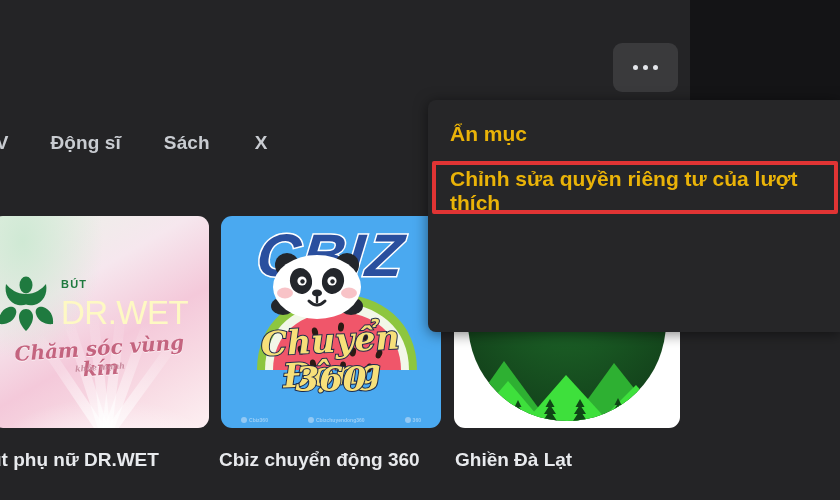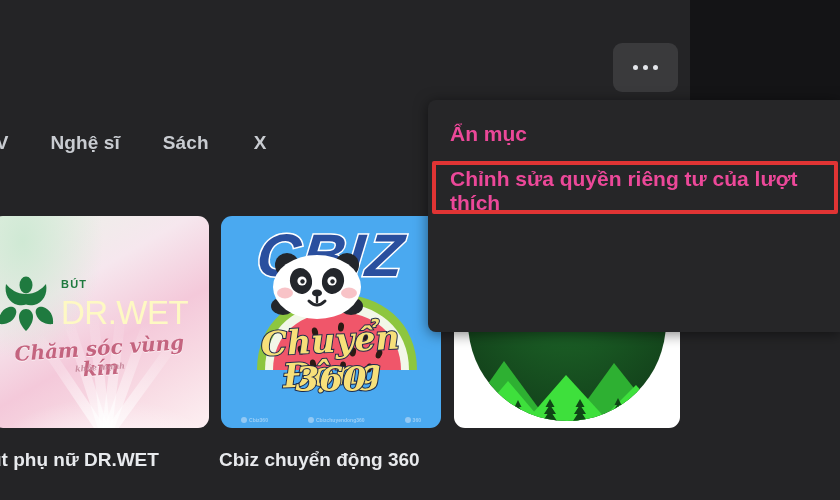--- a/index.html
+++ b/index.html
@@ -90,21 +90,21 @@
     overflow: hidden;
   }
   .menu-item {
     position: absolute;
     left: 0;
     width: 412px;
     display: flex;
     align-items: center;
     padding-left: 22px;
     box-sizing: border-box;
-    color: #ec4899;
+    color: #eab308;
     cursor: pointer;
   }
   .menu-item-1 {
     top: 9px;
     height: 50px;
     font-size: 21px;
     font-weight: 600;
   }
   .menu-item-2 {
     top: 66px;
@@ -371,21 +371,21 @@
   <div class="topright-dark"></div>
 
   <div class="more-btn">
     <span class="dot"></span>
     <span class="dot"></span>
     <span class="dot"></span>
   </div>
 
   <div class="nav-row">
     <div class="nav-tab t0">TV</div>
-    <div class="nav-tab t1">Nghệ sĩ</div>
+    <div class="nav-tab t1">Động sĩ</div>
     <div class="nav-tab t2">Sách</div>
     <div class="nav-tab t4">X</div>
   </div>
 
   <div class="card card-1">
     <div class="drwet-bg">
       <div class="drwet-ray" style="transform:rotate(-34deg)"></div>
       <div class="drwet-ray" style="transform:rotate(-18deg)"></div>
       <div class="drwet-ray" style="transform:rotate(-6deg)"></div>
       <div class="drwet-ray" style="transform:rotate(7deg)"></div>
@@ -498,20 +498,21 @@
             <path d="M150 76 l-6 0 l4 -6 l-3 0 l4 -6 l-2.5 0 l3.5 -7 l3.5 7 l-2.5 0 l4 6 l-3 0 l4 6 Z"></path>
             <path d="M176 80 l-6 0 l4 -6 l-3 0 l4 -6 l-2.5 0 l3.5 -7 l3.5 7 l-2.5 0 l4 6 l-3 0 l4 6 Z"></path>
           </g>
         </svg>
       </div>
     </div>
   </div>
 
   <div class="card-label label-1">út phụ nữ DR.WET</div>
   <div class="card-label label-2">Cbiz chuyển động 360</div>
+  <div class="card-label label-3">Ghiền Đà Lạt</div>
 
   <div class="menu-panel">
     <div class="menu-item menu-item-1">Ẩn mục</div>
     <div class="menu-item menu-item-2">Chỉnh sửa quyền riêng tư của lượt thích</div>
   </div>
 
   <div class="highlight-box"></div>
 
 </div>
 

